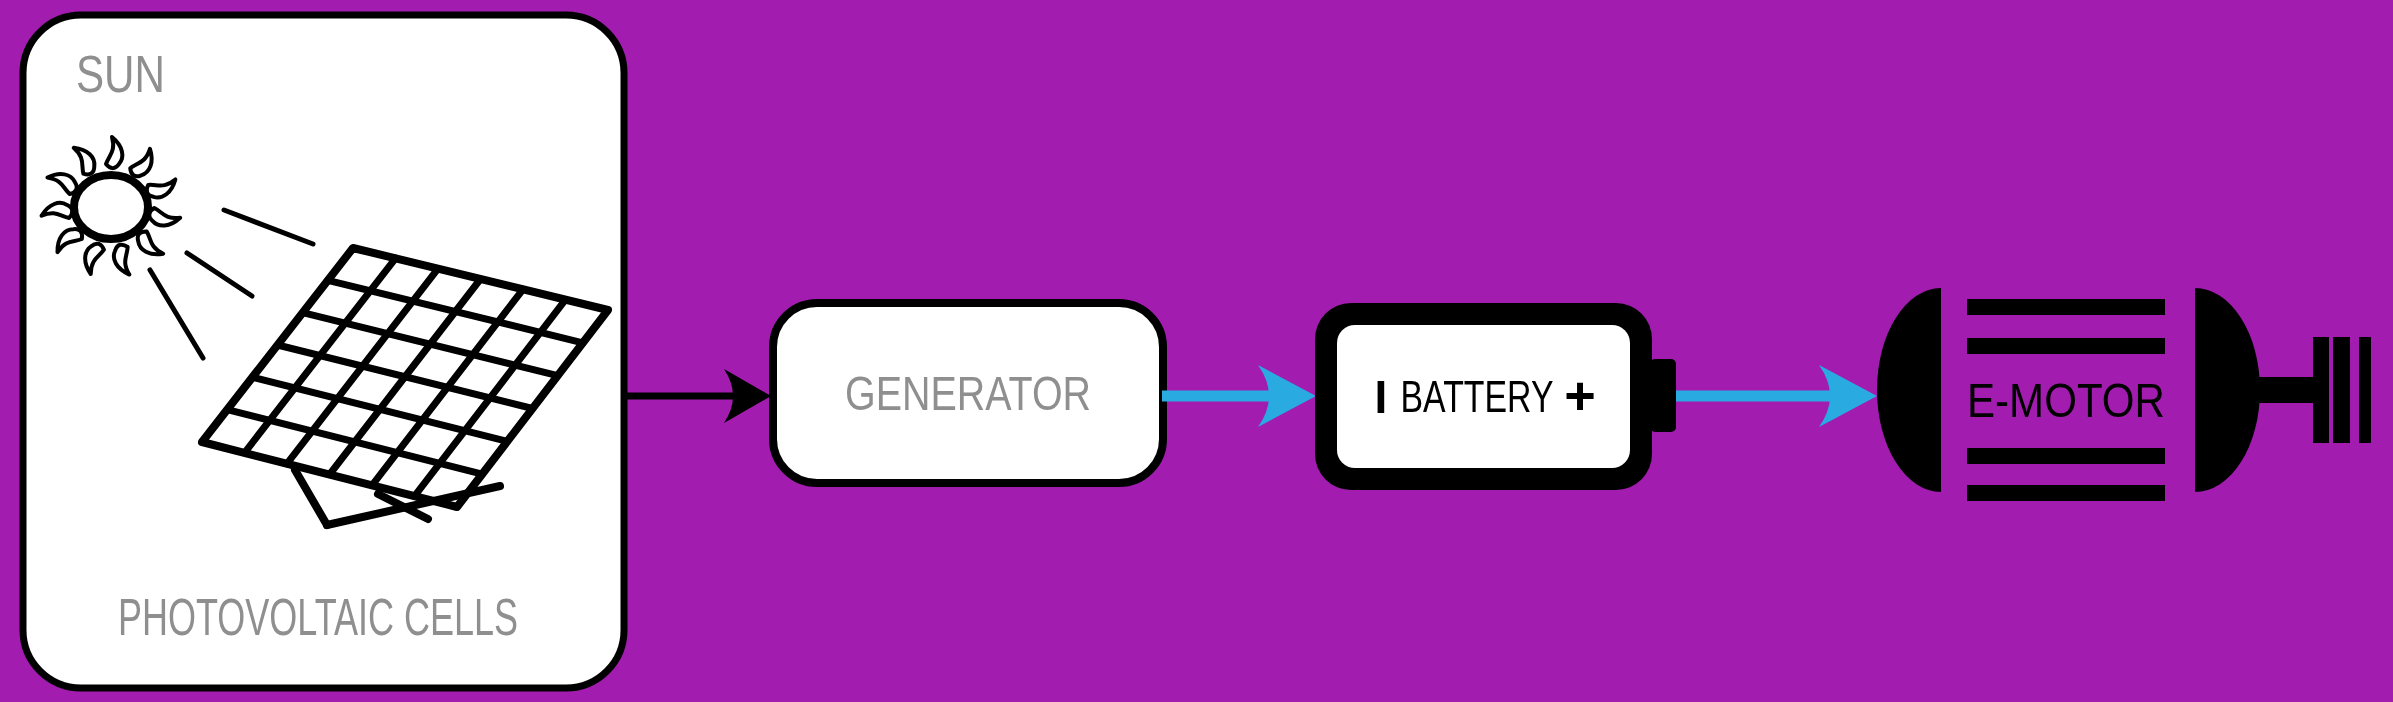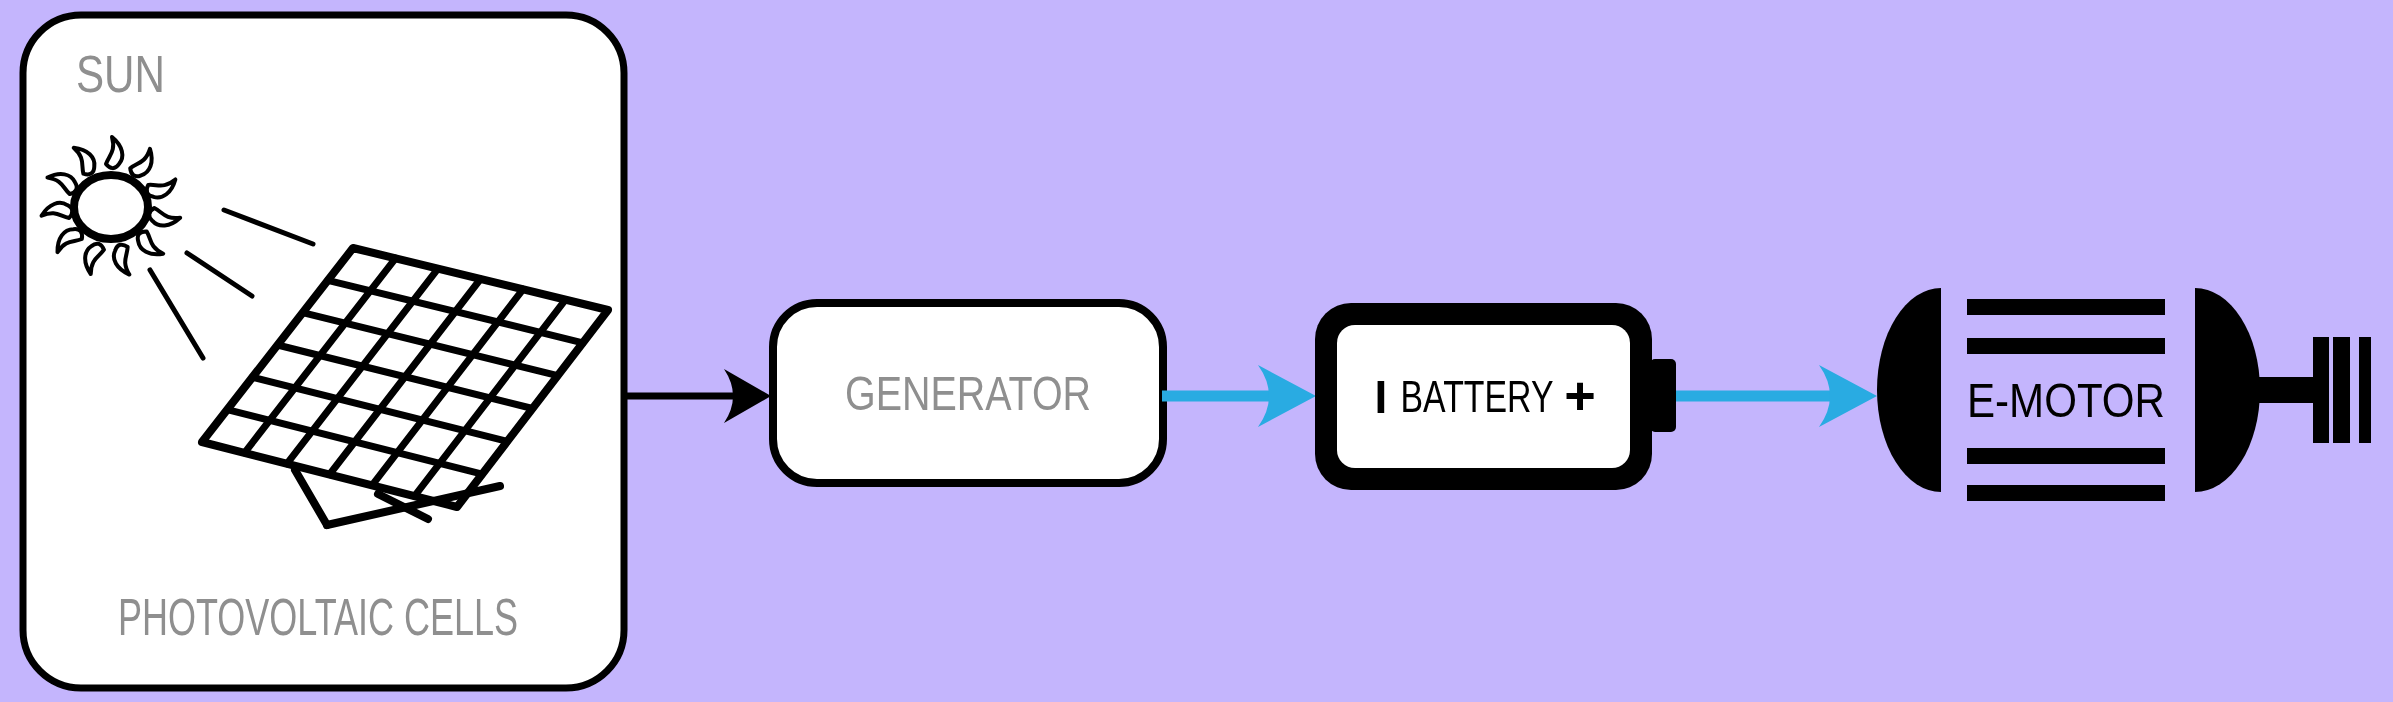--- a/index.html
+++ b/index.html
@@ -1,16 +1,16 @@
 <!DOCTYPE html>
 <html><head>
 <meta charset="utf-8">
 <style>
   html,body{margin:0;padding:0;background:#ffffff;}
-  .stage{position:relative;width:2393px;height:702px;background:#c4b5fd;overflow:hidden;}
+  .stage{position:relative;width:2393px;height:702px;background:#a21caf;overflow:hidden;}
   svg{display:block;}
   text{font-family:"Liberation Sans",sans-serif;}
   .ink{stroke:#000000;fill:none;}
   .fillink{fill:#000000;stroke:none;}
   .whitefill{fill:#ffffff;}
 </style>
 </head>
 <body>
 
 <div class="stage">

